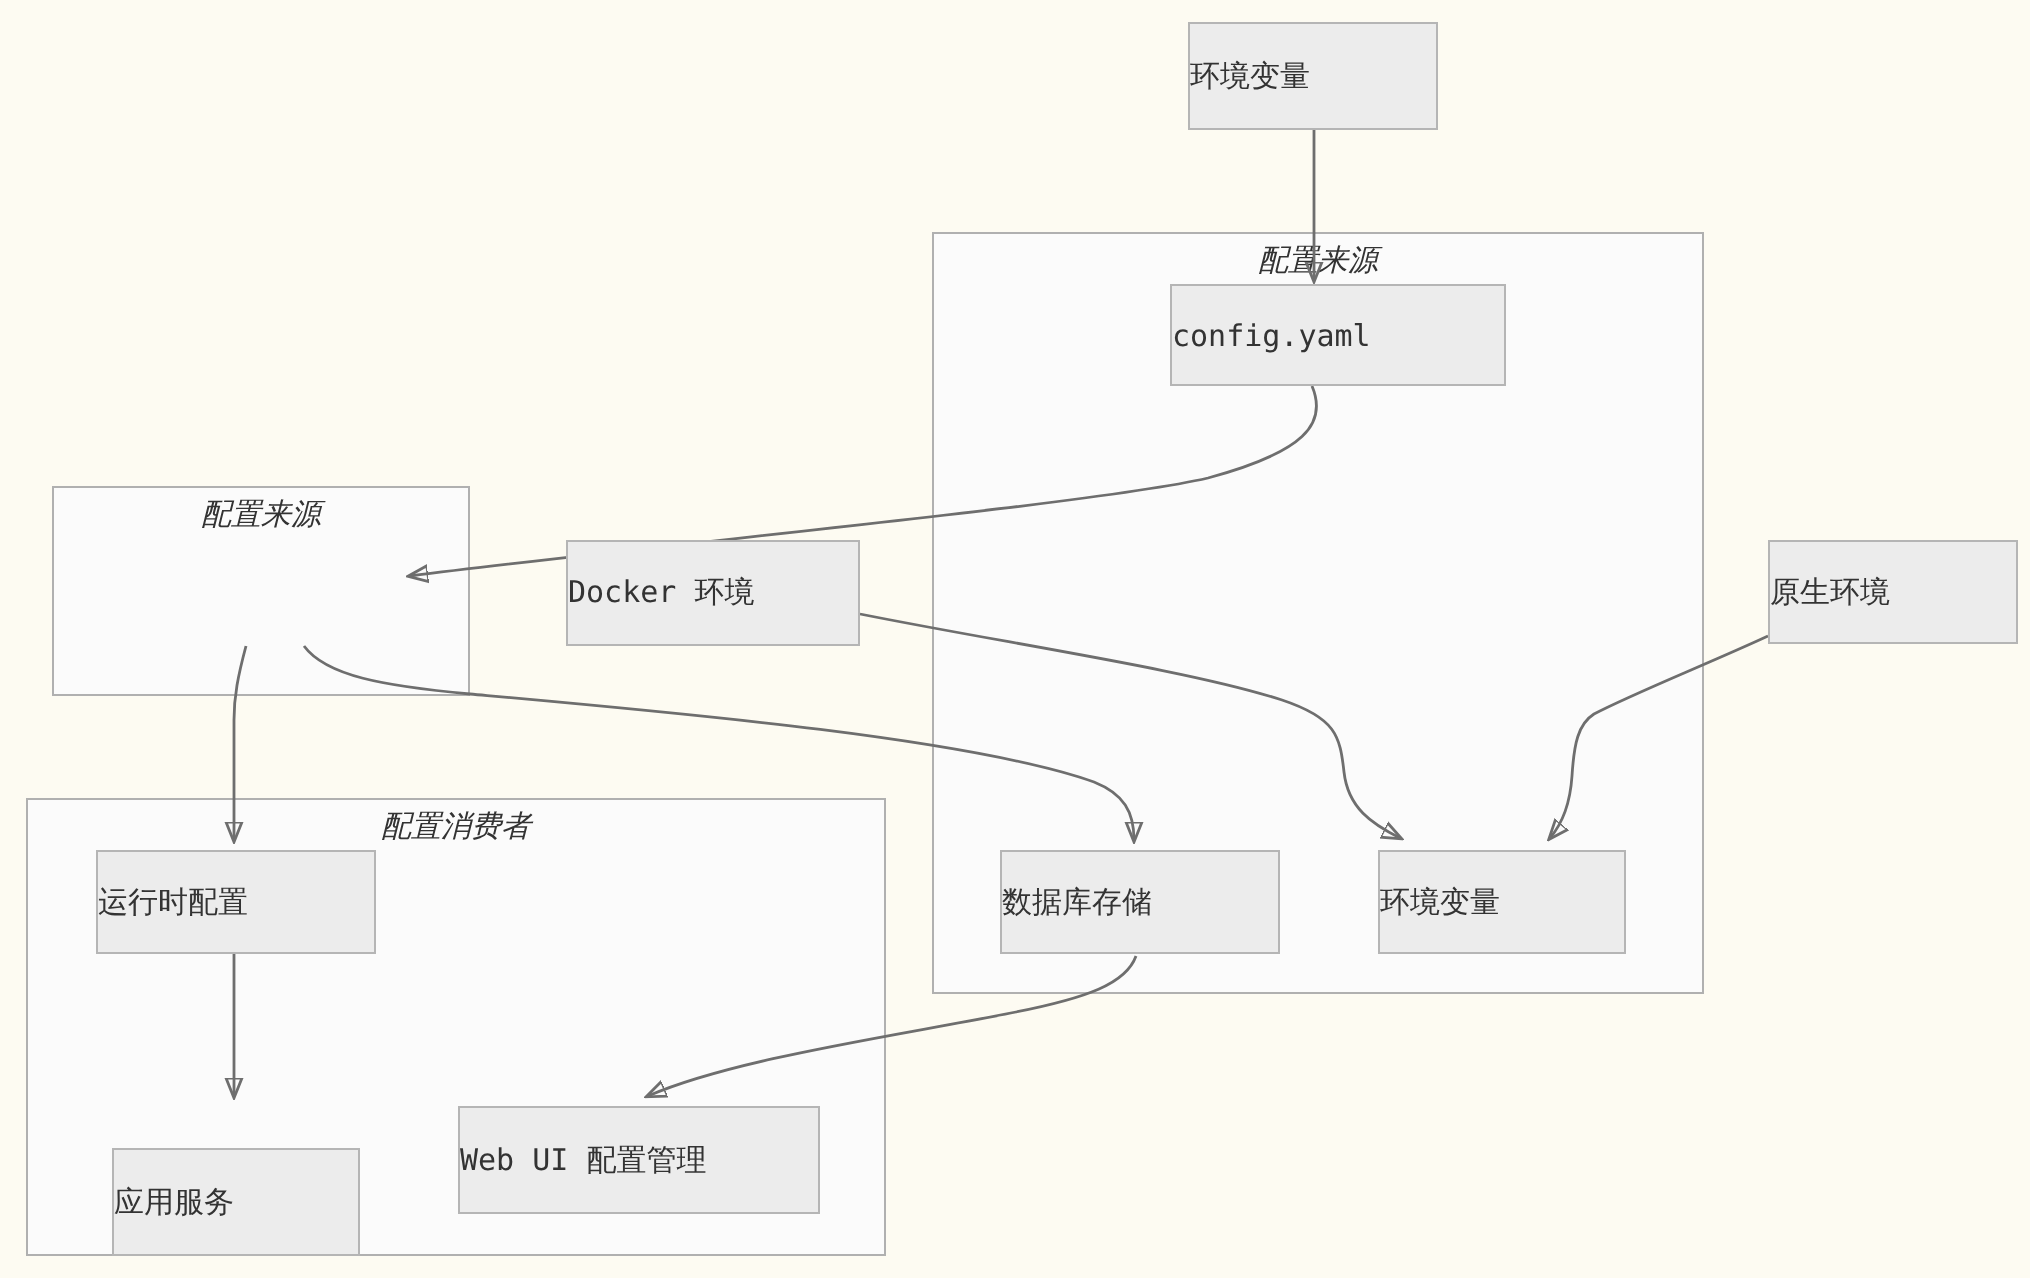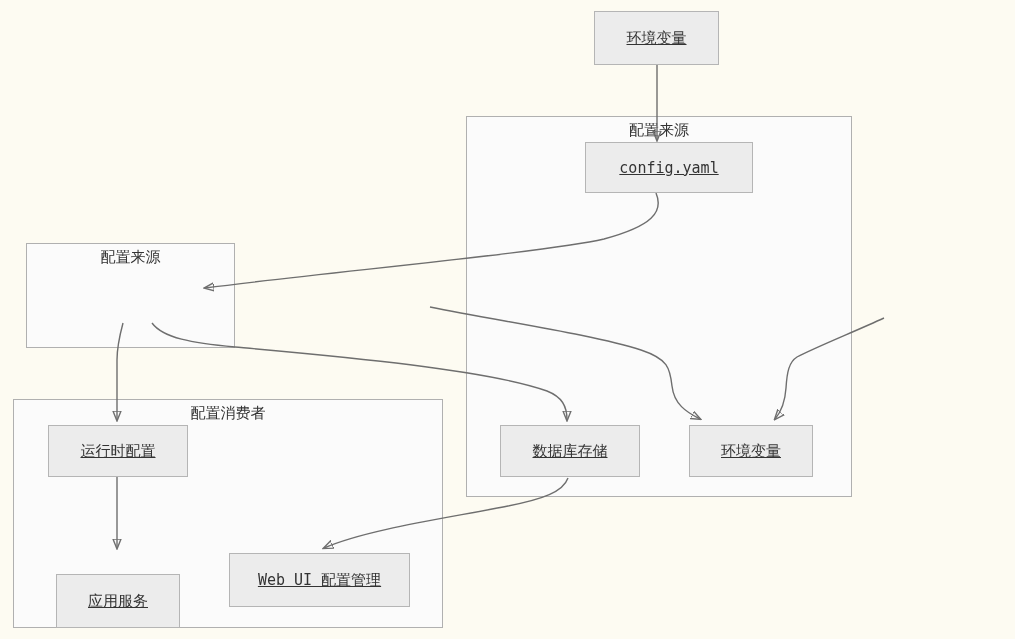--- a/index.html
+++ b/index.html
@@ -11,20 +11,21 @@
   .canvas{
     position:relative;width:1015px;height:639px;overflow:hidden;
     background:var(--background,#fdfbf2);
   }
   
   .container{
     position:absolute;z-index:1;
     background:var(--container-fill,#fbfbfb);
     border:1.5px solid var(--container-border,#b0b0b0);
     box-sizing:border-box;
+    font-style:italic;
   }
   .container-label{
     position:absolute;top:4px;left:0;right:0;
     text-align:center;font-size:15px;line-height:18px;
     color:var(--text-color,#333);
   }
   .c-sources{left:466px;top:116px;width:386px;height:381px}
   .c-processing{left:26px;top:243px;width:209px;height:105px}
   .c-consumers{left:13px;top:399px;width:430px;height:229px}
   
@@ -33,24 +34,23 @@
     fill:none;
     stroke:var(--edge-color,#6e6e6e);
     stroke-width:1.4px;
   }
   
   .node{
     position:absolute;z-index:3;
     background:var(--node-fill,#ececec);
     border:1.5px solid var(--node-border,#b5b5b5);
     box-sizing:border-box;
-    display:flex;align-items:center;justify-content:center;
+    display:flex;align-items:center;
     font-size:15px;white-space:nowrap;
     color:var(--text-color,#333);
-    text-decoration:underline;
   }
   .n-env-external{left:594px;top:11px;width:125px;height:54px}
   .n-config-yaml{left:585px;top:142px;width:168px;height:51px}
   .n-config-manager{left:62px;top:270px;width:138px;height:52px}
   .n-docker-env{left:283px;top:270px;width:147px;height:53px}
   .n-native-env{left:884px;top:270px;width:125px;height:52px}
   .n-runtime-config{left:48px;top:425px;width:140px;height:52px}
   .n-db-storage{left:500px;top:425px;width:140px;height:52px}
   .n-env-vars{left:689px;top:425px;width:124px;height:52px}
   .n-app-service{left:56px;top:574px;width:124px;height:54px}
@@ -86,20 +86,26 @@
     <path d="M 568,478 C 563,492 543,499 508,506 C 448,518 368,529 324,548" marker-end="url(#arrow)"></path>
     <path d="M 117,477 L 117,548" marker-end="url(#arrow)"></path>
   </svg>
 
   <div class="node n-env-external">
     <span>环境变量</span>
   </div>
   <div class="node n-config-yaml">
     <span>config.yaml</span>
   </div>
+  <div class="node n-docker-env">
+    <span>Docker 环境</span>
+  </div>
+  <div class="node n-native-env">
+    <span>原生环境</span>
+  </div>
   <div class="node n-runtime-config">
     <span>运行时配置</span>
   </div>
   <div class="node n-db-storage">
     <span>数据库存储</span>
   </div>
   <div class="node n-env-vars">
     <span>环境变量</span>
   </div>
   <div class="node n-app-service">

